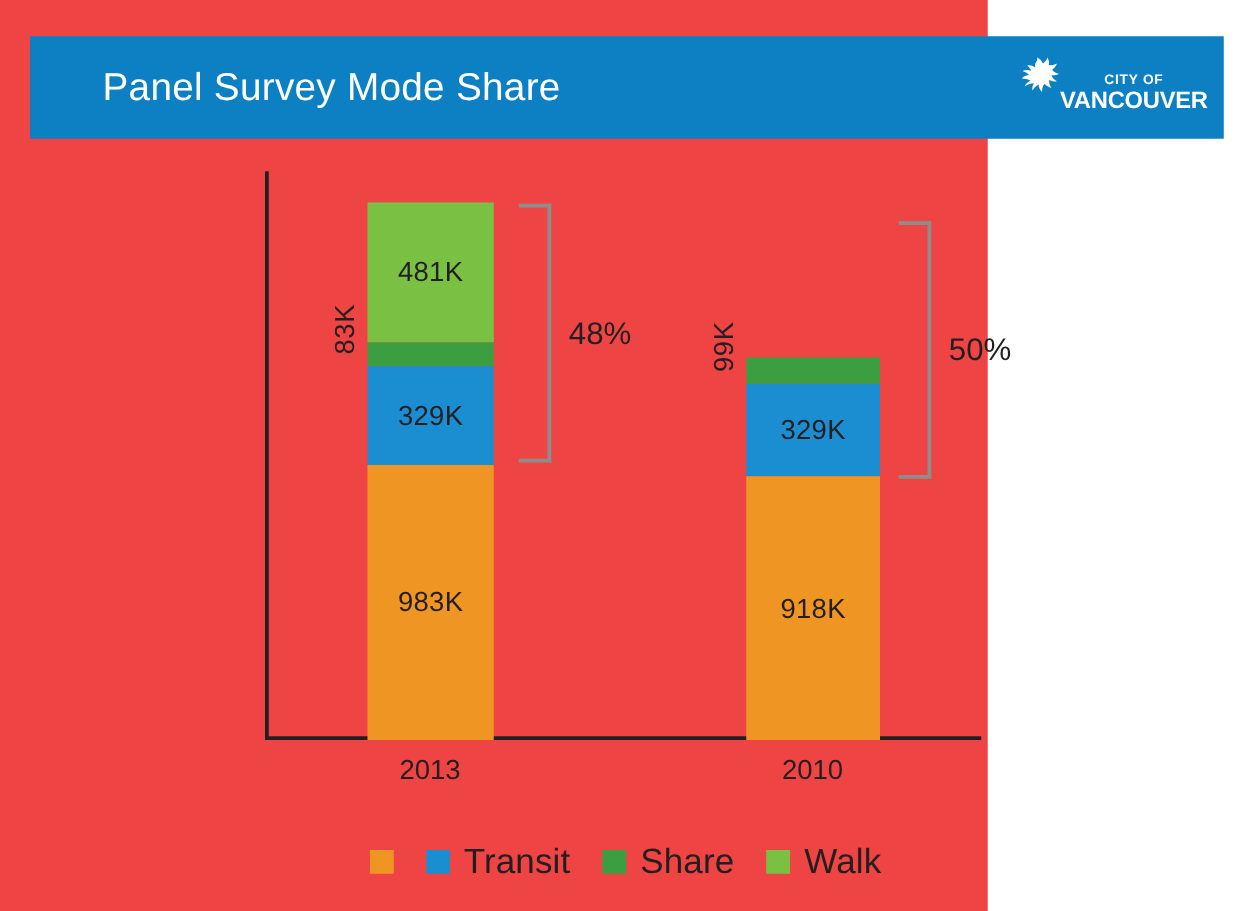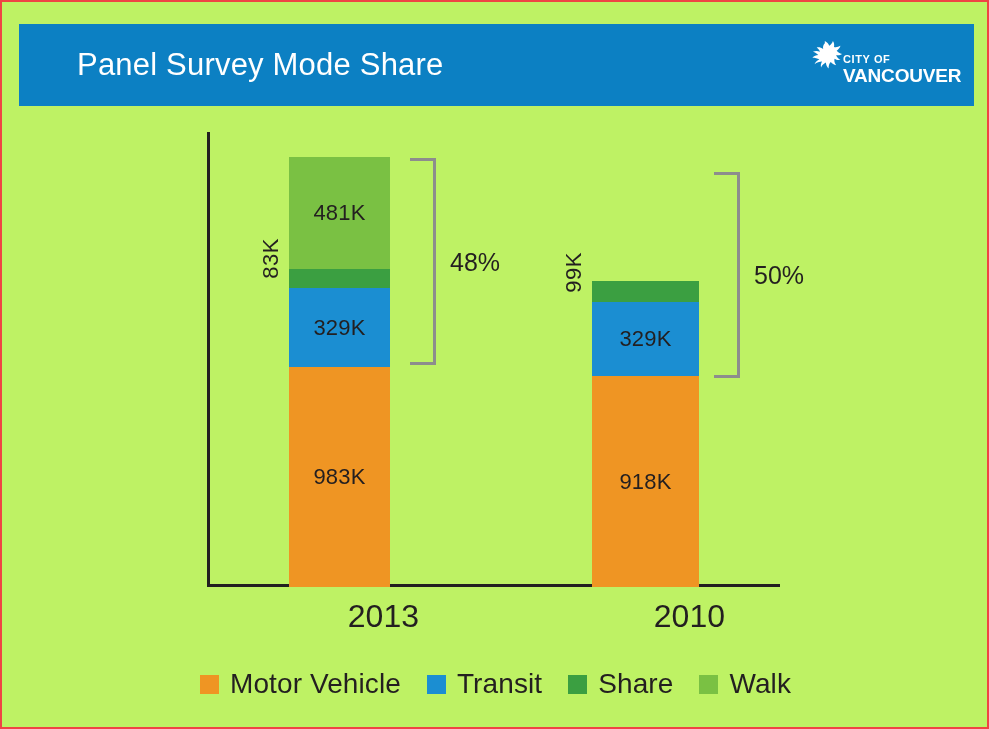--- a/index.html
+++ b/index.html
@@ -13,24 +13,24 @@
     position: relative;
     overflow: hidden;
     font-family: "Liberation Sans", sans-serif;
     color: #231f20;
   }
 
   
   #slide {
     position: absolute;
     left: 0; top: 0;
-    width: 989px;
+    width: 790px;
     height: 729px;
-    background: #bef264;
-    border: 2px solid #ef4444;
+    background: #ef4444;
+    border: 7px solid #ef4444;
     box-sizing: border-box;
   }
 
   
   #header-banner {
     position: absolute;
     left: 17px;
     top: 22px;
     width: 955px;
     height: 82px;
@@ -49,20 +49,21 @@
   }
 
   
   #logo {
     position: absolute;
     right: 37px;
     top: 50%;
     transform: translateY(-50%);
     width: 136px;
     height: 54px;
+    text-align: center;
   }
   #logo svg { display: block; }
   #logo-text-wrap {
     position: absolute;
     left: 42px;
     top: 16px;
     line-height: 1;
     color: #ffffff;
   }
   #logo-city-of {
@@ -136,23 +137,23 @@
     font-size: 22px;
     color: #231f20;
     writing-mode: vertical-rl;
     transform: rotate(180deg);
     white-space: nowrap;
     letter-spacing: 0.5px;
   }
 
   .year-label {
     position: absolute;
-    font-size: 32px;
-    color: #231f20;
-    text-align: right;
+    font-size: 22px;
+    color: #231f20;
+    text-align: center;
     width: 160px;
   }
 
   
   .bracket {
     position: absolute;
     border: 3px solid #8d8d8d;
     border-left: none;
     box-sizing: border-box;
     width: 26px;
@@ -255,21 +256,20 @@
     <div class="outside-label" style="left:559px; top:146px;">99K</div>
 
     <div class="bracket" style="left:712px; top:66px; height:206px;"></div>
     <div class="bracket-label" style="left:752px; top:155px;text-align:center;">50%</div>
 
     <div class="year-label" style="left:563px; top:492px;">2010</div>
 
     <div id="legend">
       <div class="legend-item">
         <span class="legend-swatch" style="background:#ef9523;"></span>
-        <span class="legend-label">Motor Vehicle</span>
       </div>
       <div class="legend-item">
         <span class="legend-swatch" style="background:#1b8ed2;"></span>
         <span class="legend-label">Transit</span>
       </div>
       <div class="legend-item">
         <span class="legend-swatch" style="background:#3b9f41;"></span>
         <span class="legend-label">Share</span>
       </div>
       <div class="legend-item">

